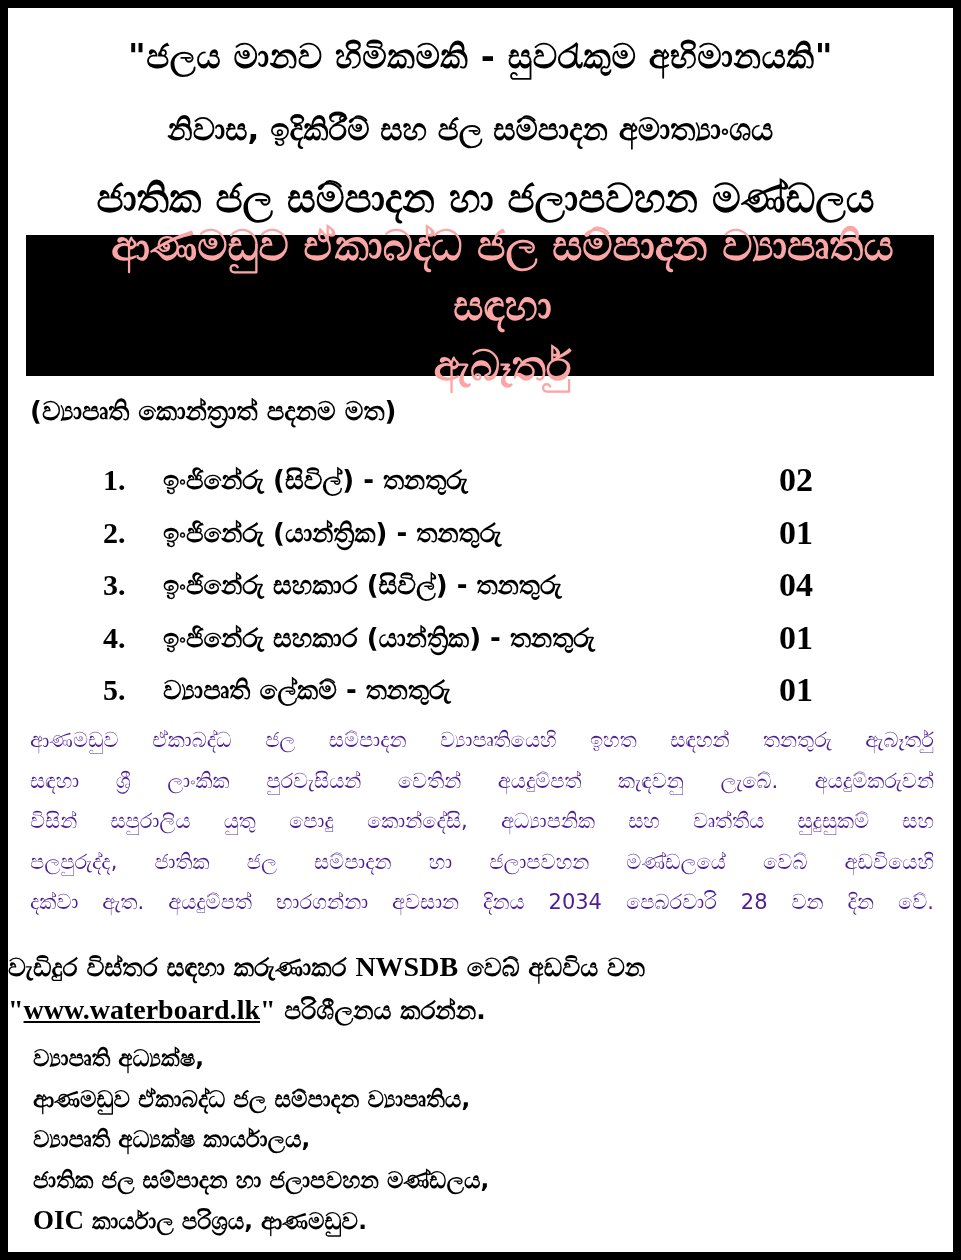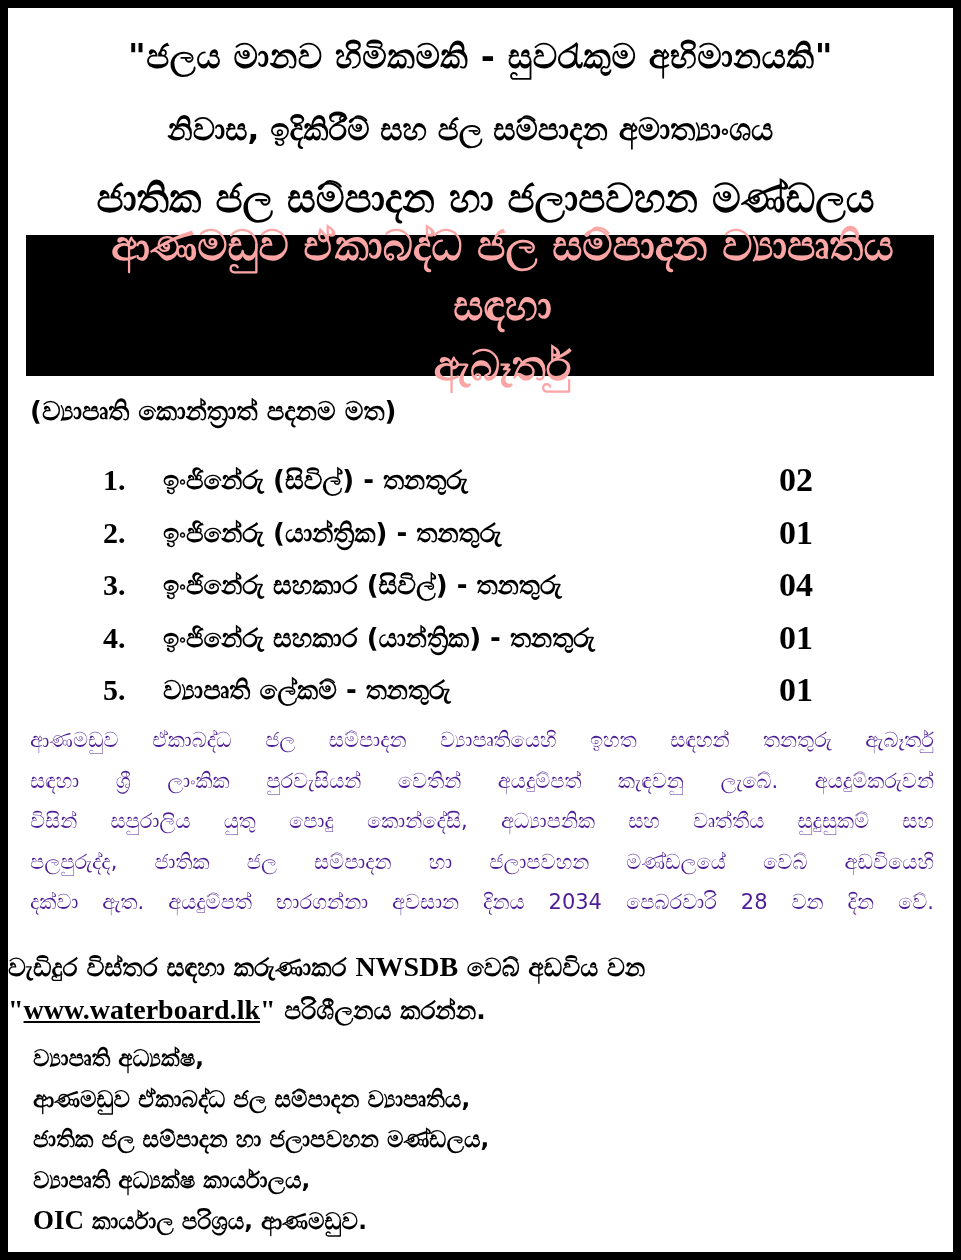--- a/index.html
+++ b/index.html
@@ -123,20 +123,20 @@
       <span>වැඩිදුර විස්තර සඳහා කරුණාකර </span><span class="latin">NWSDB</span><span> වෙබ් අඩවිය වන</span>
     </div>
     <div>
       <span class="latin">"</span><a>www.waterboard.lk</a><span class="latin">"</span><span>  පරිශීලනය කරන්න.</span>
     </div>
   </div>
 
   <div class="signature sinhala-bold">
     <div>ව්‍යාපෘති අධ්‍යක්ෂ,</div>
     <div>ආණමඩුව ඒකාබද්ධ ජල සම්පාදන ව්‍යාපෘතිය,</div>
+    <div>ව්‍යාපෘති   අධ්‍යක්ෂ කාර්යාලය,</div>
     <div>ජාතික ජල සම්පාදන හා ජලාපවහන මණ්ඩලය,</div>
-    <div>ව්‍යාපෘති   අධ්‍යක්ෂ කාර්යාලය,</div>
     <div>
       <span class="latin">OIC</span><span>  කාර්යාල පරිශ්‍රය, ආණමඩුව.</span>
     </div>
   </div>
 
 </div>
 
 </body></html>

